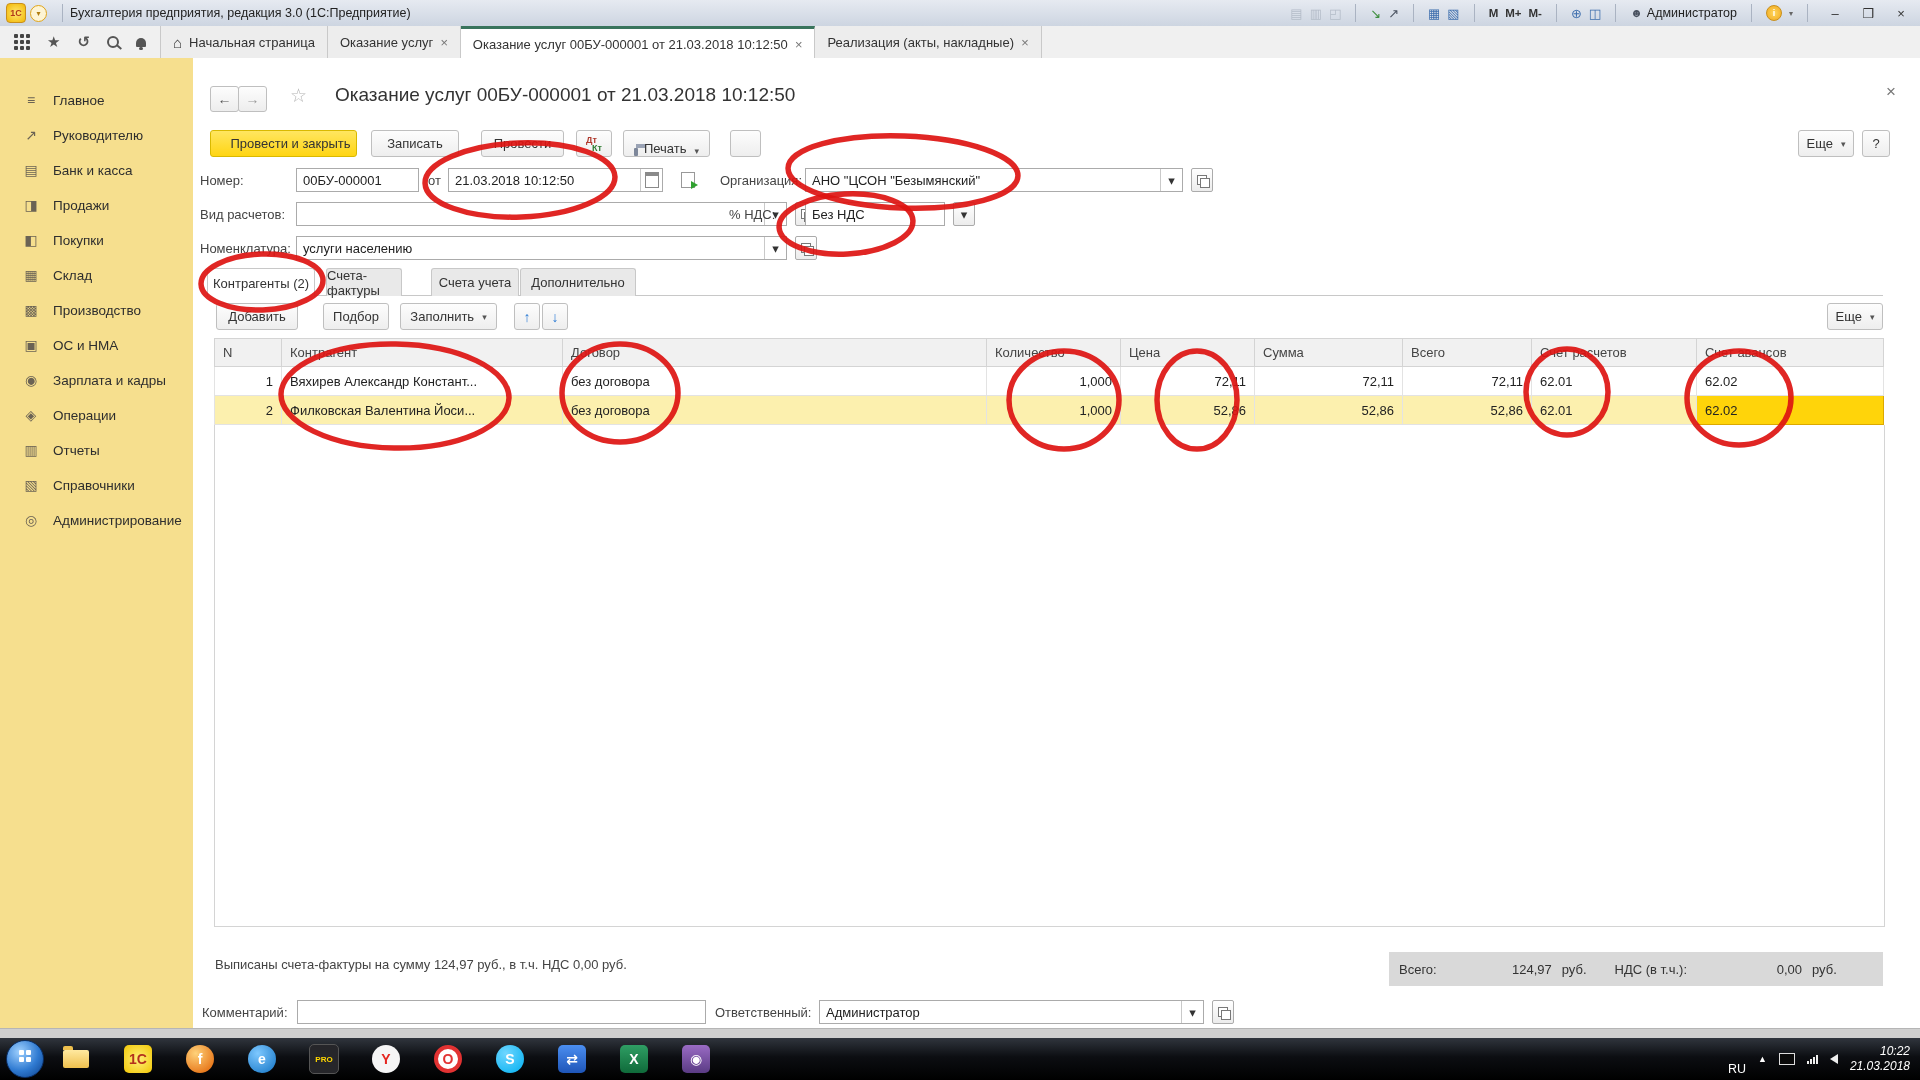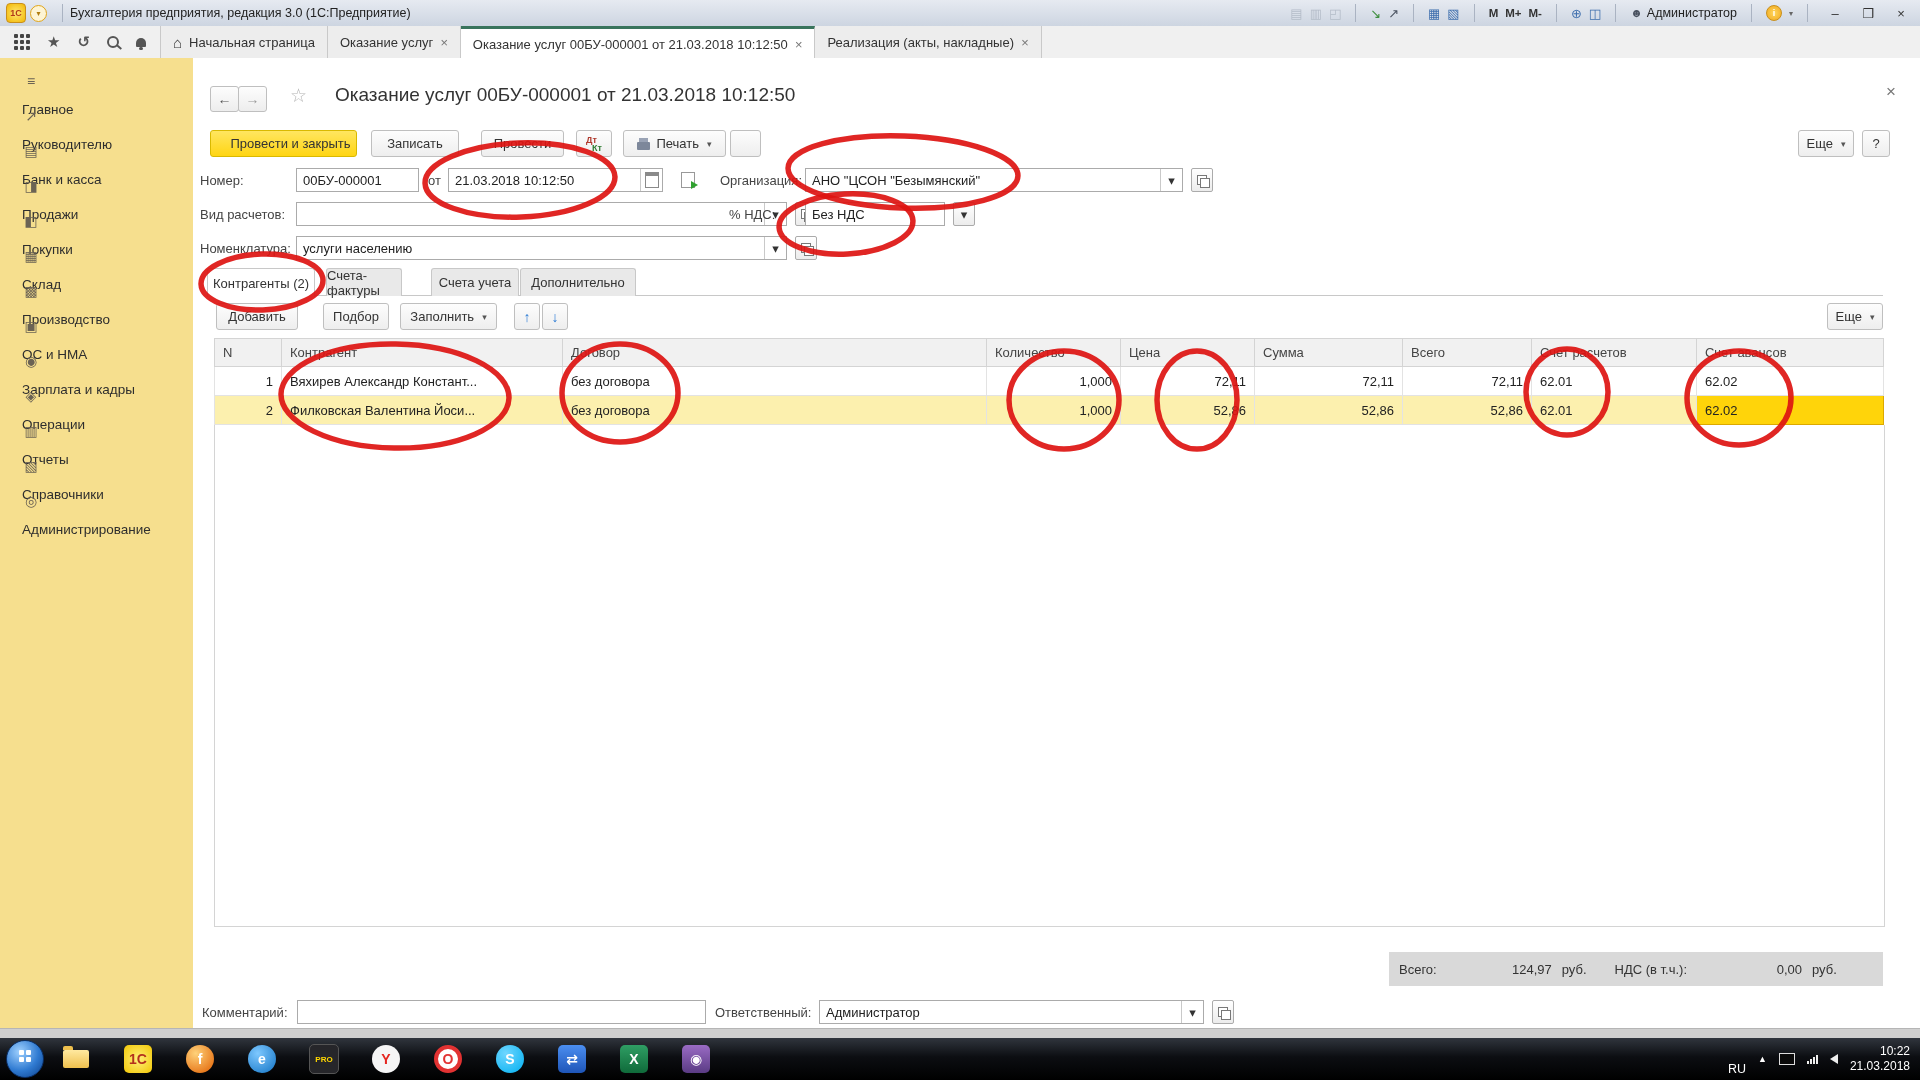--- a/index.html
+++ b/index.html
@@ -39,21 +39,21 @@
   .icon-bell{width:10px;height:9px;background:#555;border-radius:5px 5px 1px 1px;position:relative;display:inline-block;}
   .icon-bell::after{content:"";position:absolute;left:3px;bottom:-3px;width:4px;height:3px;background:#555;border-radius:2px;}
   .vtab{display:flex;align-items:center;gap:7px;padding:0 12px;border-right:1px solid #c9c9c9;
     font-size:13px;color:#333;background:#ededed;white-space:nowrap;}
   .vtab.first{border-left:1px solid #c9c9c9;}
   .vtab.active{background:#fff;border-top:3px solid #39745c;margin-bottom:-1px;}
   .ic-home::after{content:"⌂";font-size:15px;color:#333;}
   .x::after{content:"×";color:#777;font-size:13px;}
   
   .sidebar{position:absolute;left:0;top:58px;width:193px;height:970px;background:#f6df8e;border-right:1px solid #e3c567;}
-  .sbitem{display:flex;align-items:flex-start;gap:13px;height:35px;padding-left:22px;font-size:13.5px;color:#2e2e2e;cursor:pointer;flex-direction:column;}
+  .sbitem{display:flex;align-items:flex-end;gap:13px;height:35px;padding-left:22px;font-size:13.5px;color:#2e2e2e;cursor:pointer;}
   .sbitem i{font-style:normal;width:18px;text-align:center;color:#6b6354;font-size:14px;}
   .i-main::after{content:"≡";} .i-mgr::after{content:"↗";} .i-bank::after{content:"▤";}
   .i-sales::after{content:"◨";} .i-purch::after{content:"◧";} .i-stock::after{content:"▦";}
   .i-prod::after{content:"▩";} .i-os::after{content:"▣";} .i-hr::after{content:"◉";}
   .i-oper::after{content:"◈";} .i-rep::after{content:"▥";} .i-ref::after{content:"▧";} .i-adm::after{content:"◎";}
   
   .content{position:absolute;left:193px;top:58px;width:1727px;height:970px;background:#fff;}
   .navbtn{position:absolute;width:27px;height:24px;border:1px solid #bfbfbf;border-radius:3px;
     background:linear-gradient(#fdfdfd,#ededed);display:flex;align-items:center;justify-content:center;color:#555;font-size:14px;}
   .doctitle{position:absolute;font-size:19px;color:#333;}
@@ -114,21 +114,21 @@
     color:#fff;font-weight:bold;font-size:14px;}
   .folder{width:26px;height:18px;background:linear-gradient(#ffe9a0,#eec04e);border-radius:2px;position:relative;}
   .folder::before{content:"";position:absolute;top:-4px;left:0;width:10px;height:4px;background:#eec04e;border-radius:2px 2px 0 0;}
   .tray{margin-left:auto;display:flex;align-items:center;gap:12px;padding-right:10px;color:#fff;}
   .tray .ru{font-size:12.5px;margin-top:20px;}
   .tray .caretup{font-size:9px;}
   .ic-kb{width:14px;height:10px;border:1px solid #ddd;background:#0a0a0a;display:inline-block;}
   .bars{display:inline-flex;align-items:flex-end;gap:1px;}
   .bars b{width:2px;background:#eee;display:inline-block;}
   .ic-vol{width:0;height:0;border-top:5px solid transparent;border-bottom:5px solid transparent;border-right:8px solid #eee;display:inline-block;}
-  .clock{text-align:right;font-size:12px;line-height:15px;color:#fff;}
+  .clock{text-align:right;font-size:12px;line-height:15px;color:#fff;font-style:italic;}
   
   svg.anno{position:absolute;left:0;top:0;width:1920px;height:1080px;pointer-events:none;z-index:60;}
   svg.anno ellipse{fill:none;stroke:#dd1411;stroke-width:5.5;opacity:.92;}
 </style>
 </head>
 <body>
 
 <div id="app">
 
   <div class="titlebar">
@@ -261,21 +261,21 @@
     
     <div class="btn primary" style="left:17px;top:72px;width:147px;">Провести и закрыть</div>
     <div class="btn" style="left:178px;top:72px;width:88px;">Записать</div>
     <div class="btn" style="left:288px;top:72px;width:83px;">Провести</div>
     <div class="btn" style="left:383px;top:72px;width:36px;">
       <span class="ic-dtkt">
         <span class="dt">Дт</span>
           <span class="kt">Кт</span>
       </span>
     </div>
-    <div class="btn caret" style="left:430px;top:72px;width:103px;">
+    <div class="btn caret" style="left:430px;top:72px;width:87px;align-items:flex-end;">
       <span class="ic-print"></span>
       <span>Печать</span>
     </div>
     <div class="btn" style="left:537px;top:72px;width:31px;">
       <span class="ic-struct"></span>
     </div>
     <div class="btn caret" style="left:1605px;top:72px;width:56px;">Еще</div>
     <div class="btn" style="left:1669px;top:72px;width:28px;">?</div>
 
     
@@ -385,20 +385,21 @@
         <td class="num">52,86</td>
         <td class="num">52,86</td>
         <td>62.01</td>
         <td class="selcell">62.02</td>
       </tr>
     </tbody>
       </table>
     <div class="tbl-empty" style="top:367px;"></div>
 
     
+    <div class="lbl" style="left:22px;top:894px;">Выписаны счета-фактуры на сумму 124,97 руб., в т.ч. НДС 0,00 руб.</div>
     <div class="totalbox" style="left:1196px;top:894px;">
       <span style="margin-left:10px;">Всего:</span>
       <span class="tb-val" style="width:115px;">124,97</span>
       <span style="margin-left:10px;">руб.</span>
       <span style="margin-left:28px;">НДС (в т.ч.):</span>
       <span class="tb-val" style="width:115px;">0,00</span>
       <span style="margin-left:10px;">руб.</span>
     </div>
 
     

